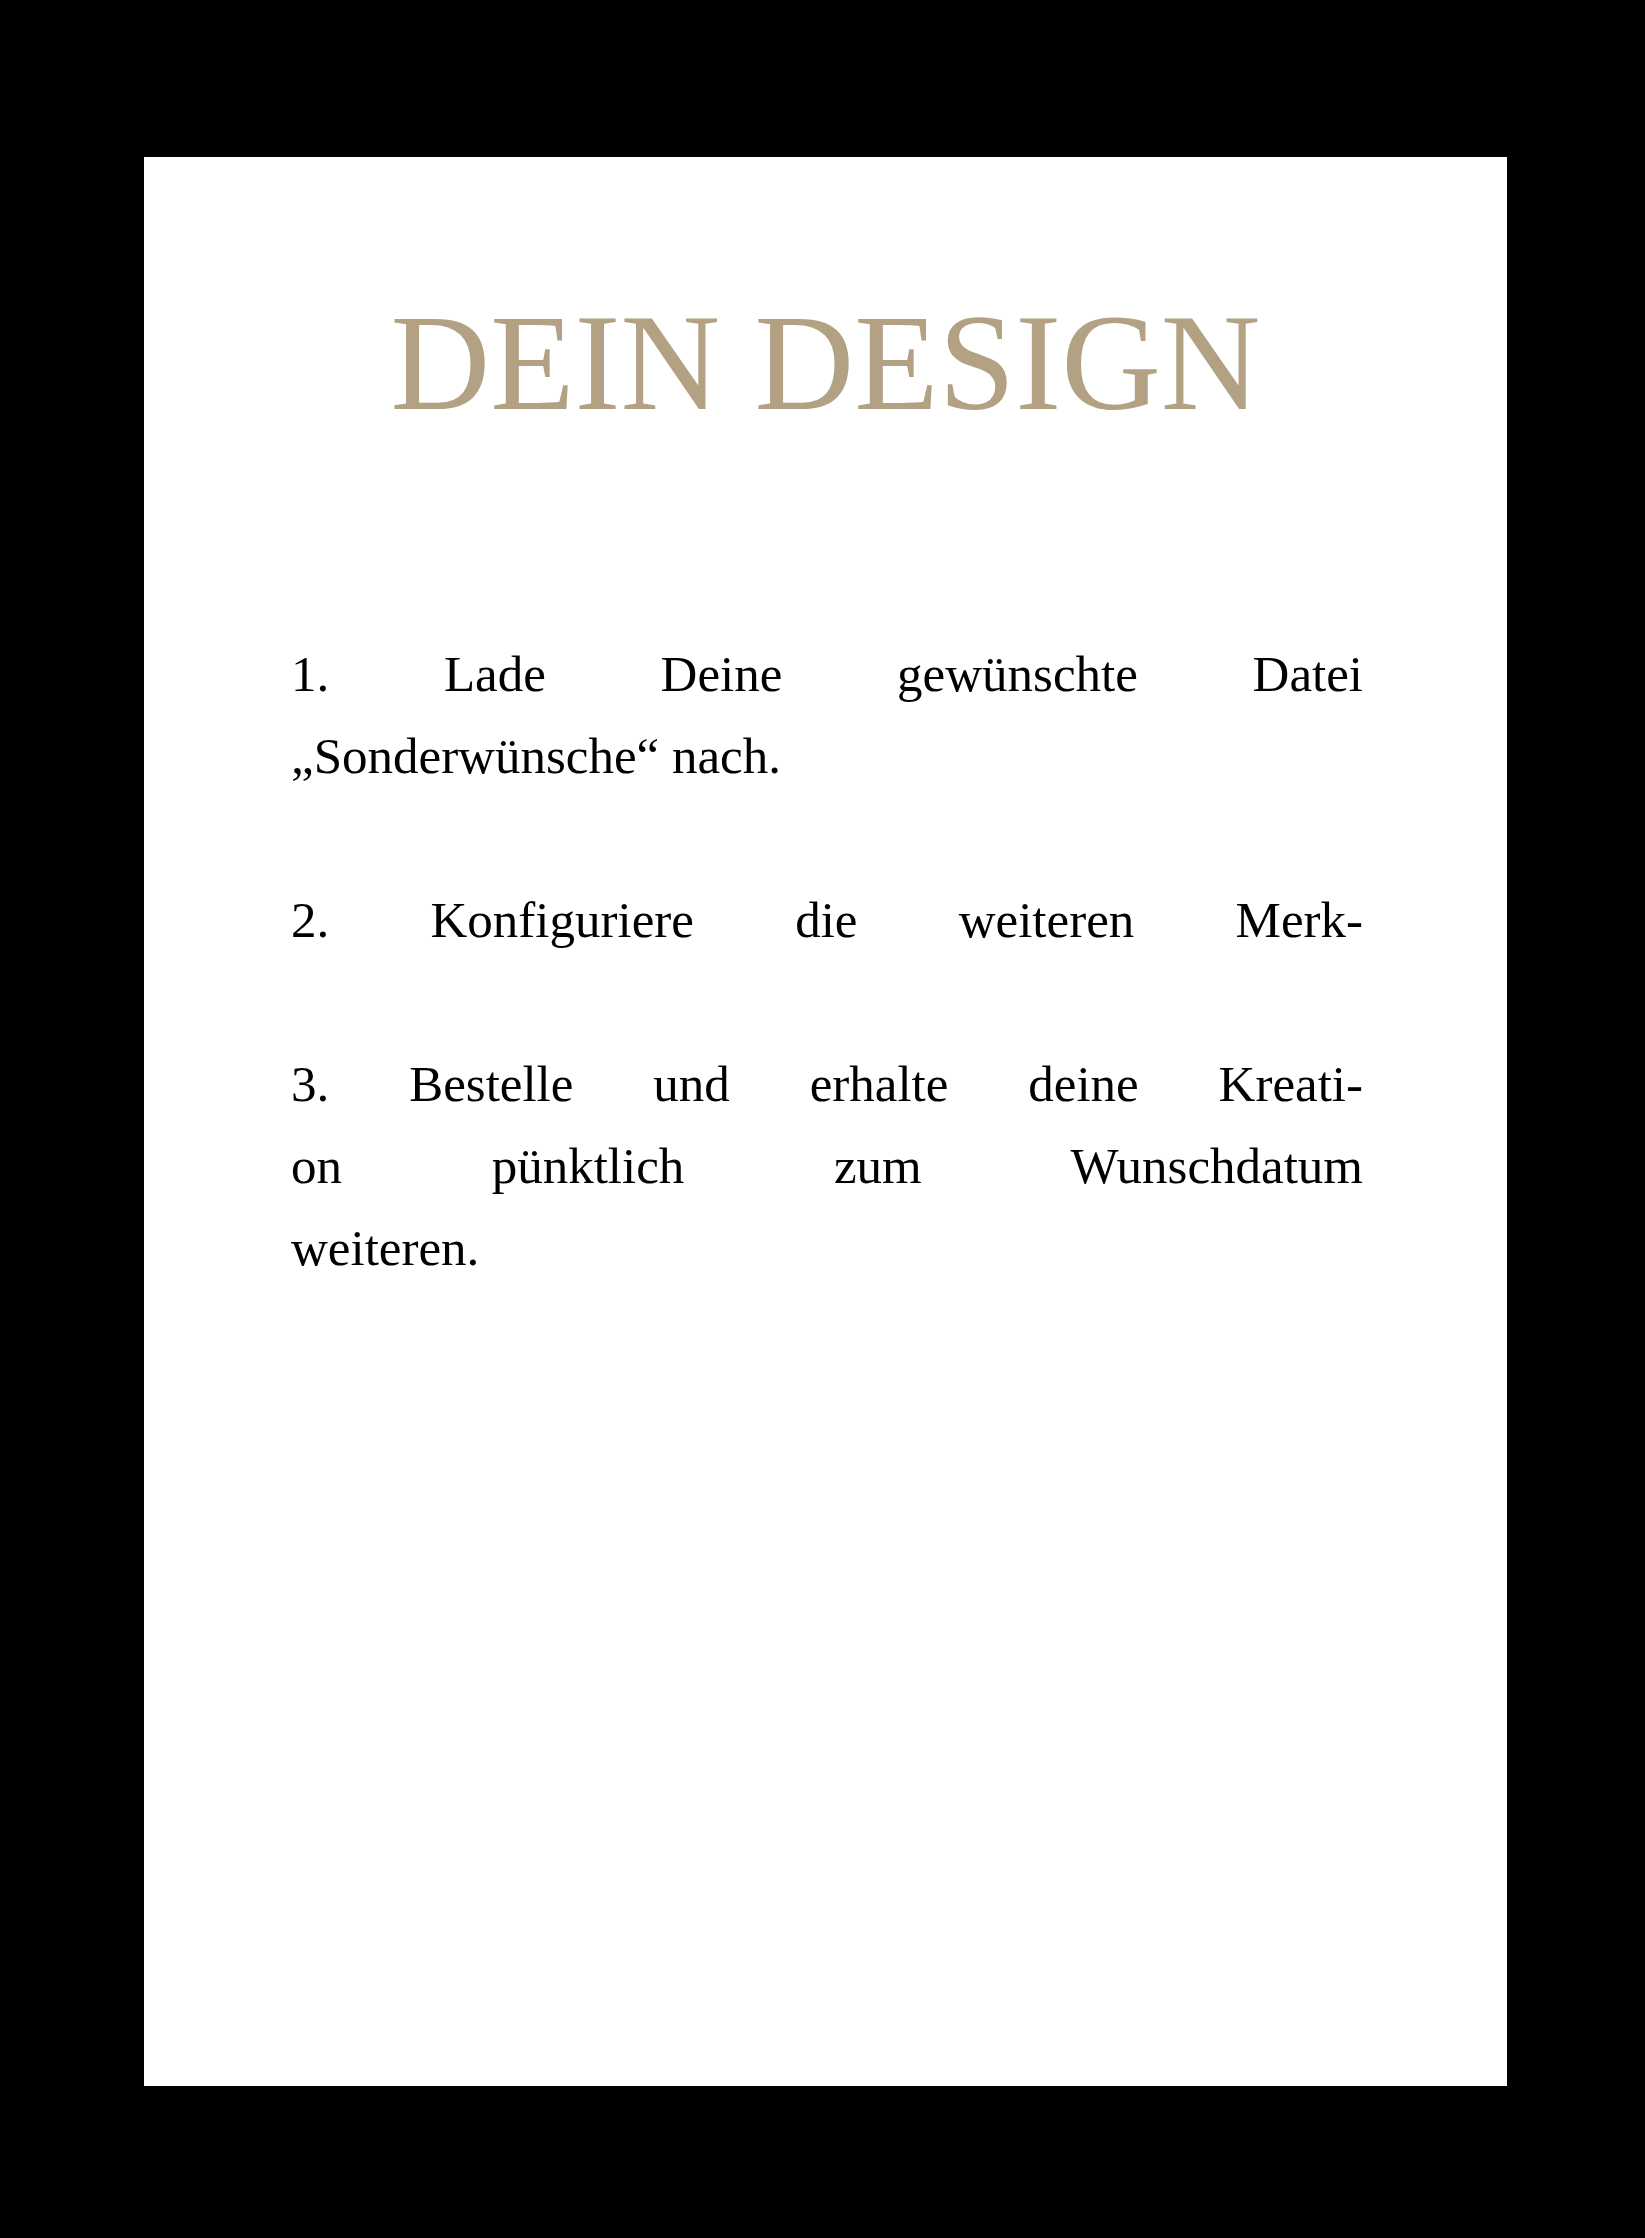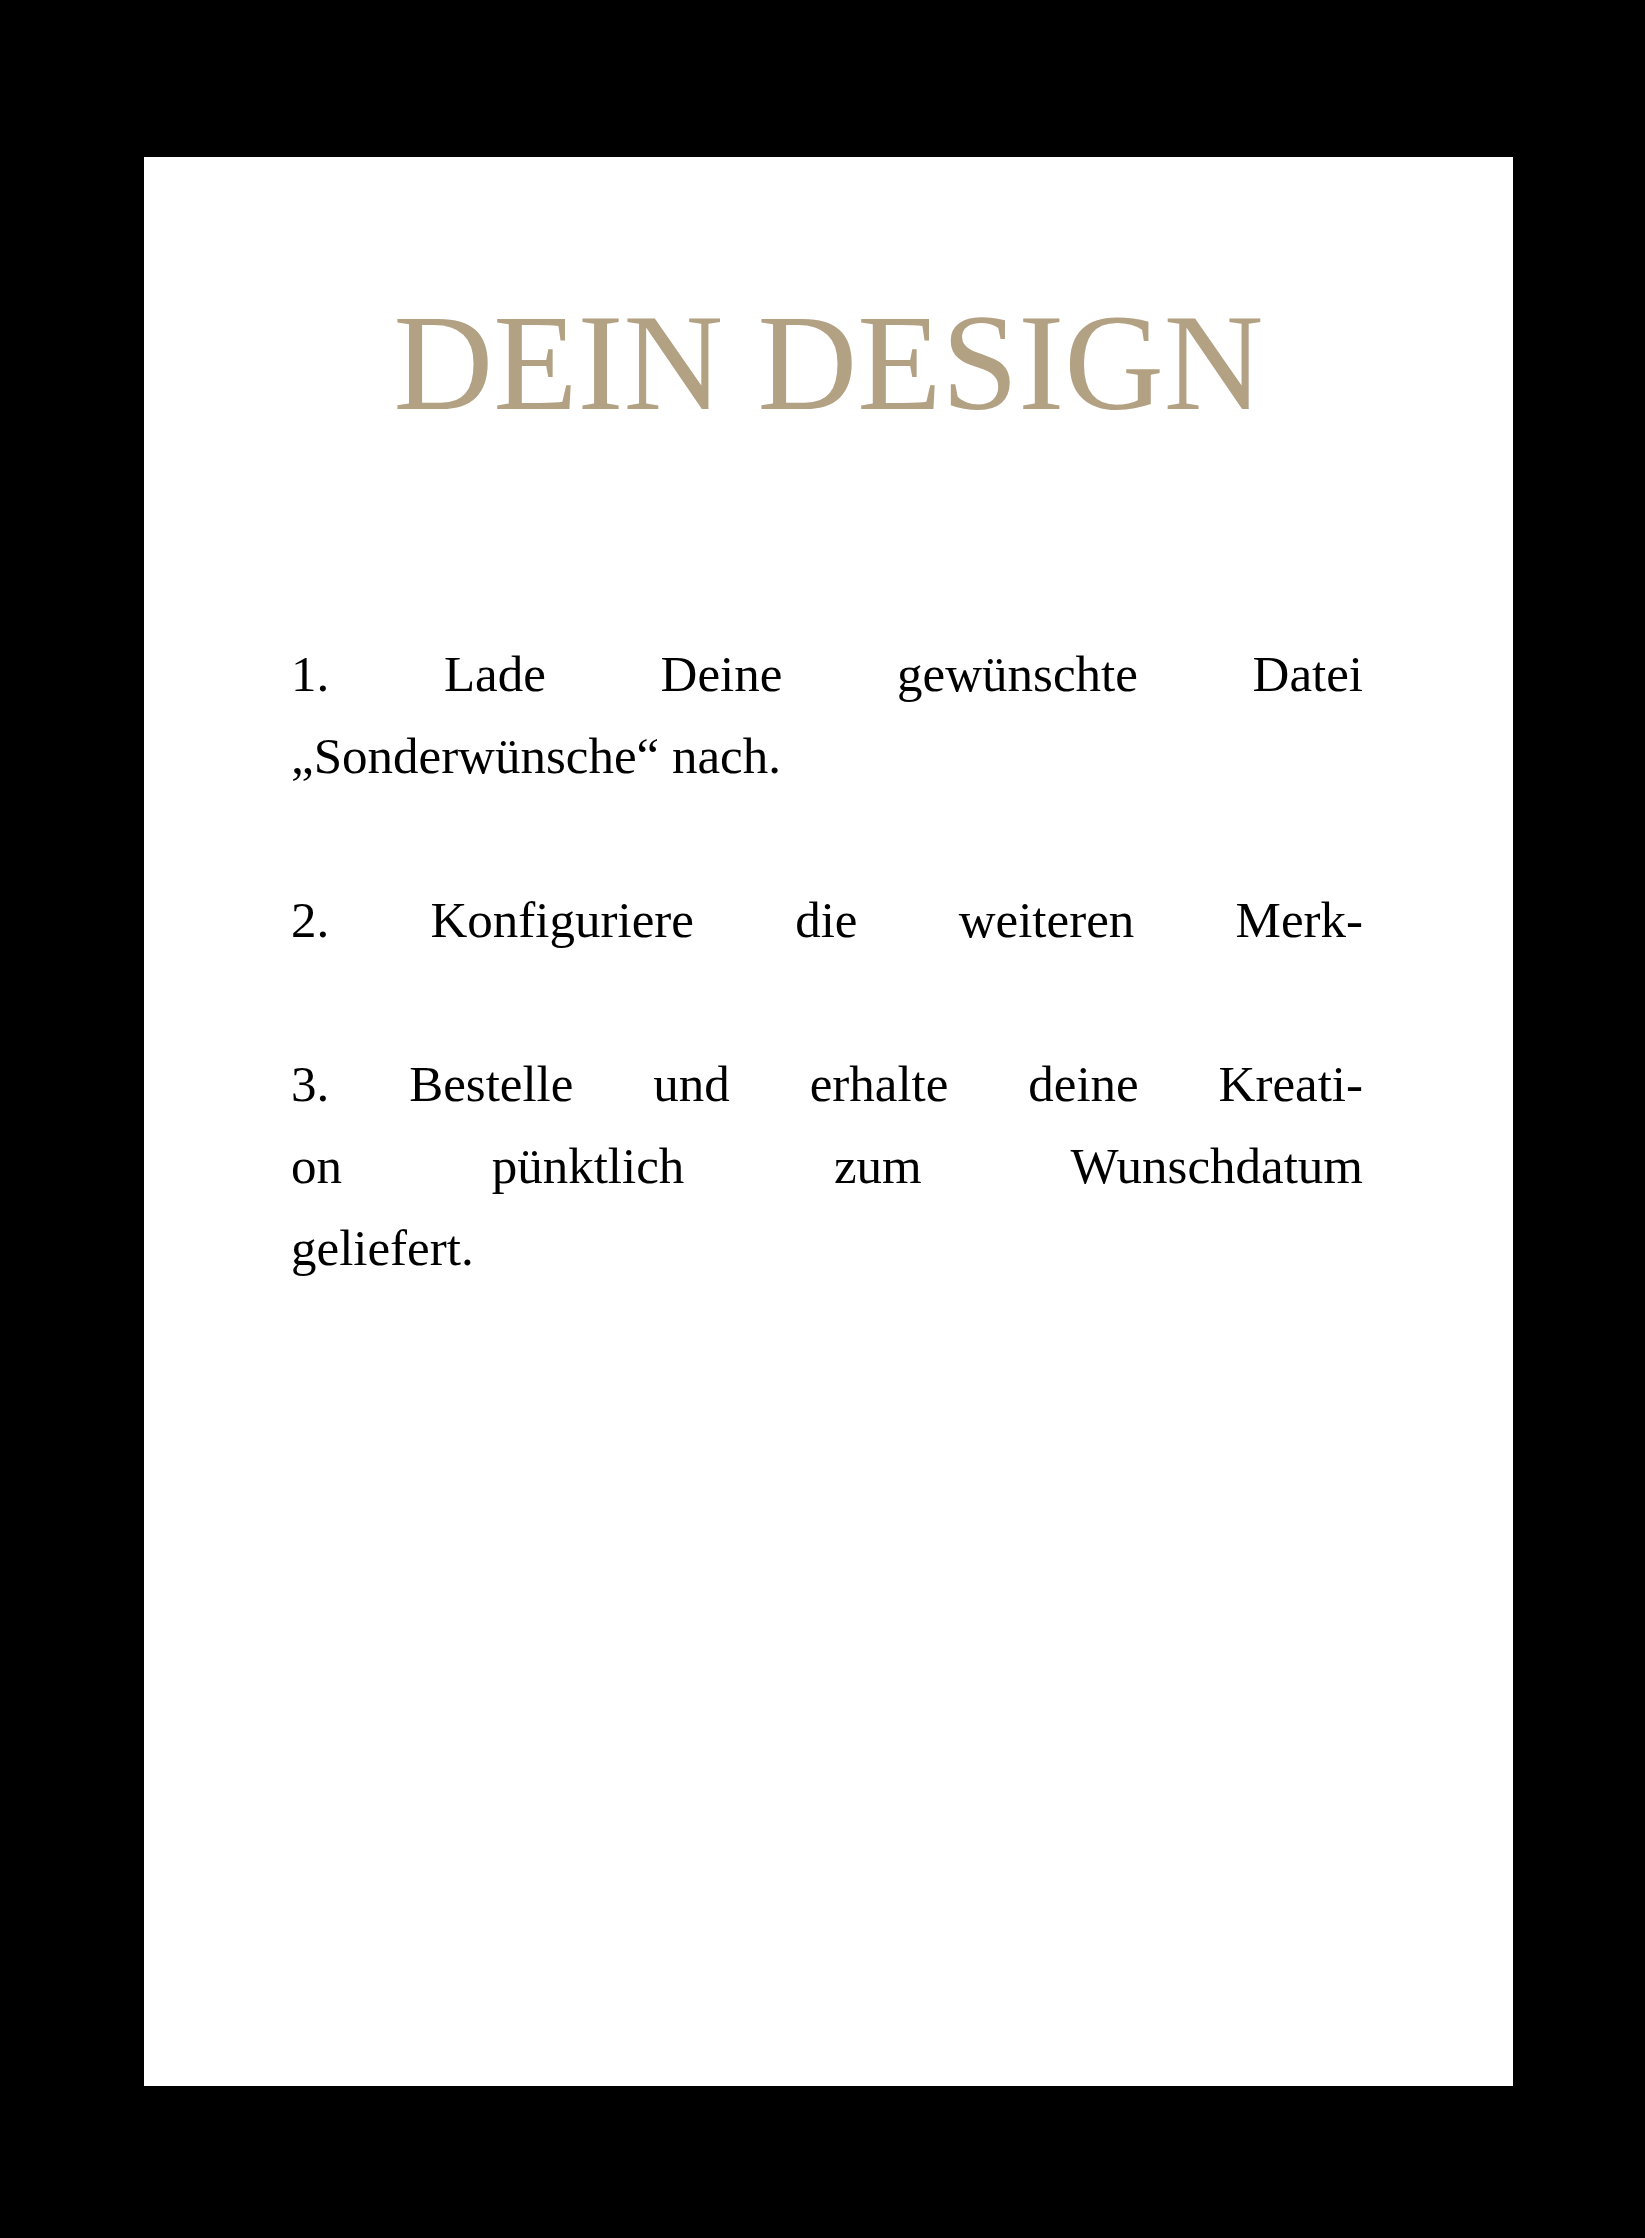--- a/index.html
+++ b/index.html
@@ -18,21 +18,20 @@
     overflow: hidden;
   }
 
   .card {
     position: absolute;
     left: 144px;
     top: 157px;
     width: 1363px;
     height: 1929px;
     background: var(--card-color, #ffffff);
-    padding-left: 6px;
   }
 
   .title {
     position: absolute;
     top: 137px;
     left: 0;
     width: 100%;
     text-align: center;
     font-family: "Liberation Serif", "DejaVu Serif", serif;
     font-size: 138px;
@@ -88,19 +87,19 @@
         <div class="line">„Sonderwünsche“ nach.</div>
       </div>
 
       <div class="para">
         <div class="line justify">2. Konfiguriere die weiteren Merk-</div>
       </div>
 
       <div class="para">
         <div class="line justify">3. Bestelle und erhalte deine Kreati-</div>
         <div class="line justify">on pünktlich zum Wunschdatum</div>
-        <div class="line">geliefert.</div>
+        <div class="line">weiteren.</div>
       </div>
 
     </div>
   </div>
 </div>
 
 
 </body></html>

